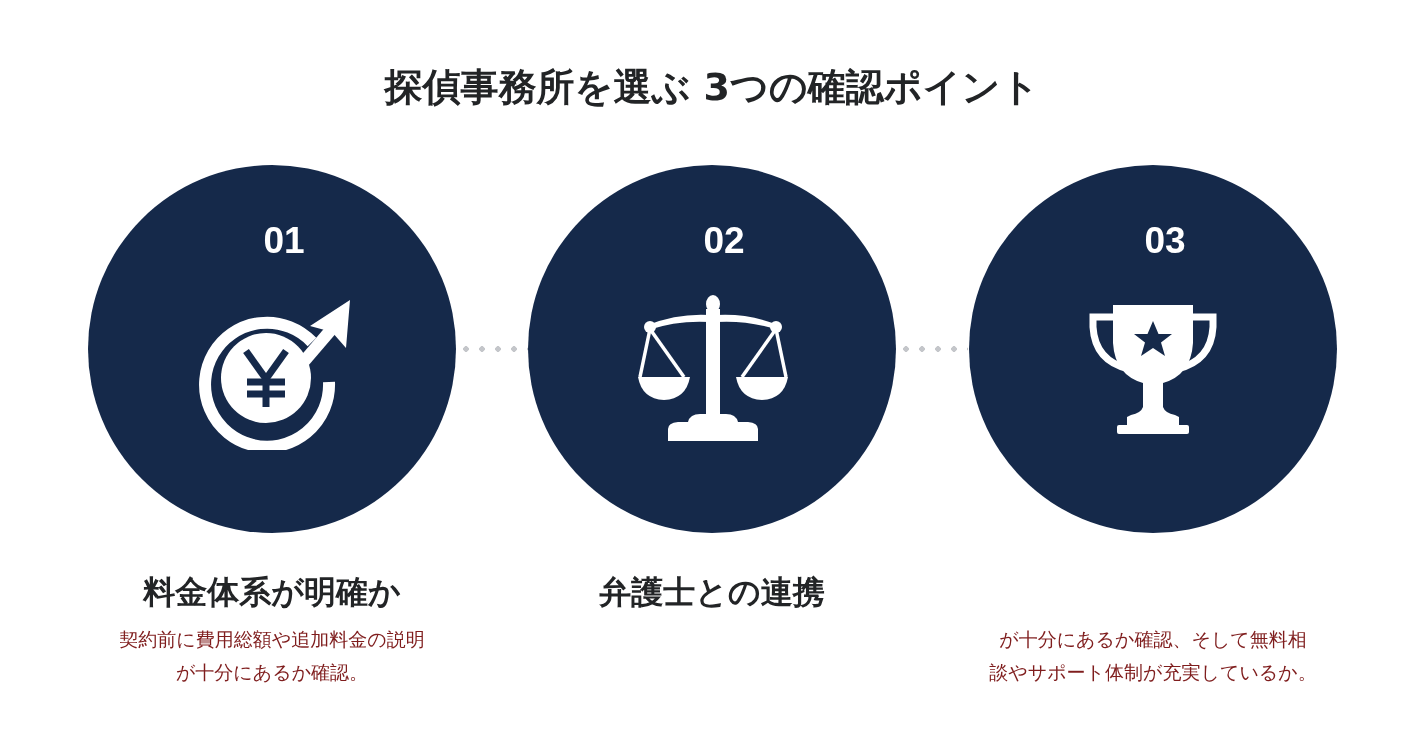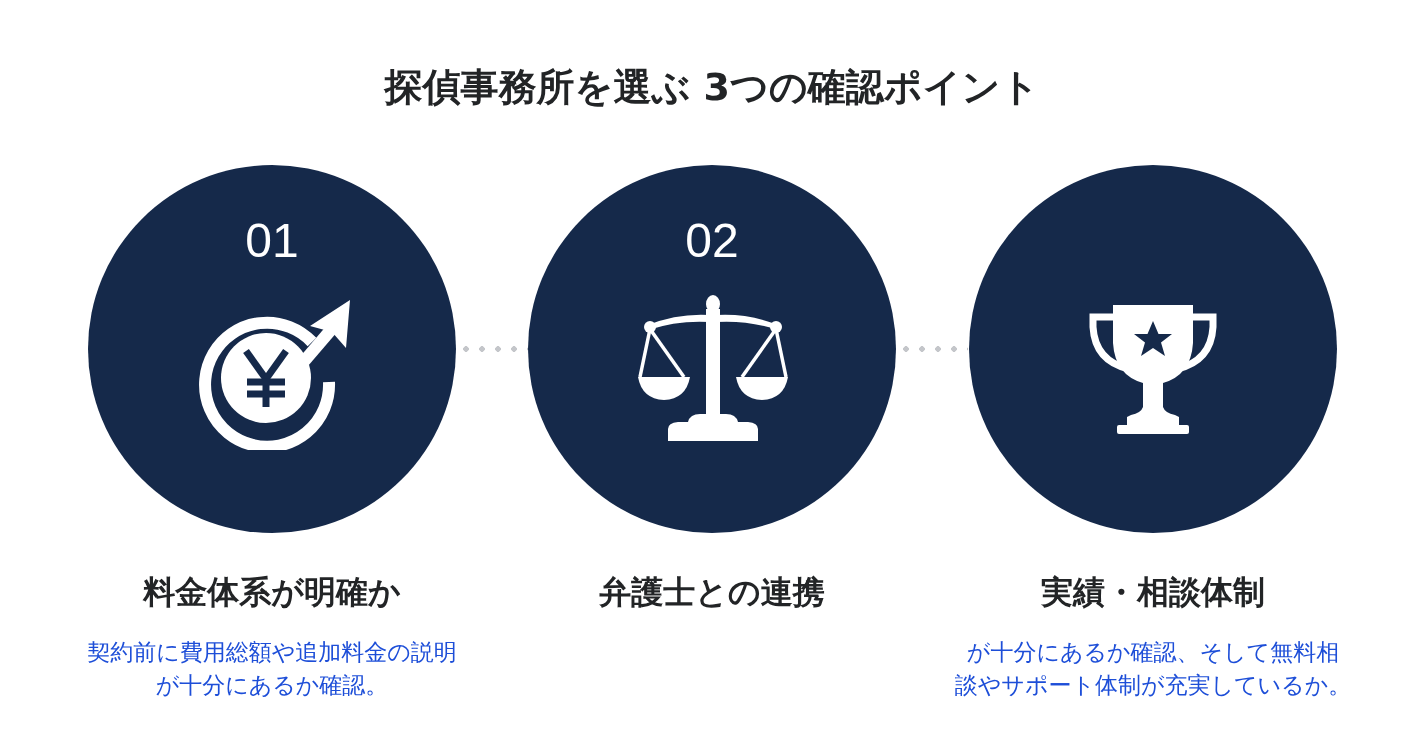--- a/index.html
+++ b/index.html
@@ -42,51 +42,51 @@
   }
   .circle {
     width: 368px;
     height: 368px;
     border-radius: 50%;
     background: #15294a;
     position: relative;
   }
   .num {
     position: absolute;
-    left: 0;
+    left: 12px;
     top: 46px;
     width: 368px;
     text-align: center;
     color: #ffffff;
     font-family: "Liberation Sans", "DejaVu Sans", sans-serif;
-    font-weight: normal;
-    font-size: 48px;
+    font-weight: bold;
+    font-size: 37px;
     line-height: 60px;
   }
   .icon {
     position: absolute;
   }
   .step-text {
     position: absolute;
     left: -40px;
     width: 448px;
     text-align: center;
   }
   .step-title {
     top: 400px;
     font-size: 32px;
     font-weight: bold;
     line-height: 54px;
     color: #222426;
   }
   .step-desc {
-    top: 471px;
-    font-size: 23px;
+    top: 458px;
+    font-size: 19px;
     line-height: 33px;
-    color: #1d4ed8;
+    color: #7f1d1d;
   }
   .step-desc span {
     display: block;
   }
 </style>
 </head>
 <body>
 
 <div class="title">探偵事務所を選ぶ 3つの確認ポイント</div>
 
@@ -147,34 +147,34 @@
         <line x1="138" y1="36" x2="104" y2="84"></line>
         <line x1="138" y1="36" x2="148" y2="84"></line>
       </g>
     </svg>
   </div>
   <div class="step-text step-title">弁護士との連携</div>
 </div>
 
 <div class="step" style="left:969px;">
   <div class="circle">
+    <div class="num">03</div>
     <svg class="icon" style="left:120px; top:138px;" width="128" height="132" viewBox="0 0 128 132">
       <g fill="#ffffff">
 
         <path d="M 24 2 L 104 2 L 104 40 Q 102 72 74 80 L 74 104 Q 76 110 86 112 L 90 114 L 90 122 L 38 122 L 38 114 L 42 112 Q 52 110 54 104 L 54 80 Q 26 72 24 40 Z"></path>
 
         <rect x="28" y="122" width="72" height="9" rx="2"></rect>
       </g>
 
       <g fill="none" stroke="#ffffff" stroke-width="7">
         <path d="M 26 14 L 4 14 L 4 24 Q 6 58 40 66"></path>
         <path d="M 102 14 L 124 14 L 124 24 Q 122 58 88 66"></path>
       </g>
 
       <polygon fill="#15294a" points="64,18 69.5,31 83,31 72,39.5 76,53 64,45 52,53 56,39.5 45,31 58.5,31"></polygon>
     </svg>
   </div>
-  <div class="step-text step-title">実績・相談体制</div>
   <div class="step-text step-desc">
     <span>が十分にあるか確認、そして無料相</span>
     <span>談やサポート体制が充実しているか。</span>
   </div>
 </div>
 
 </body></html>

